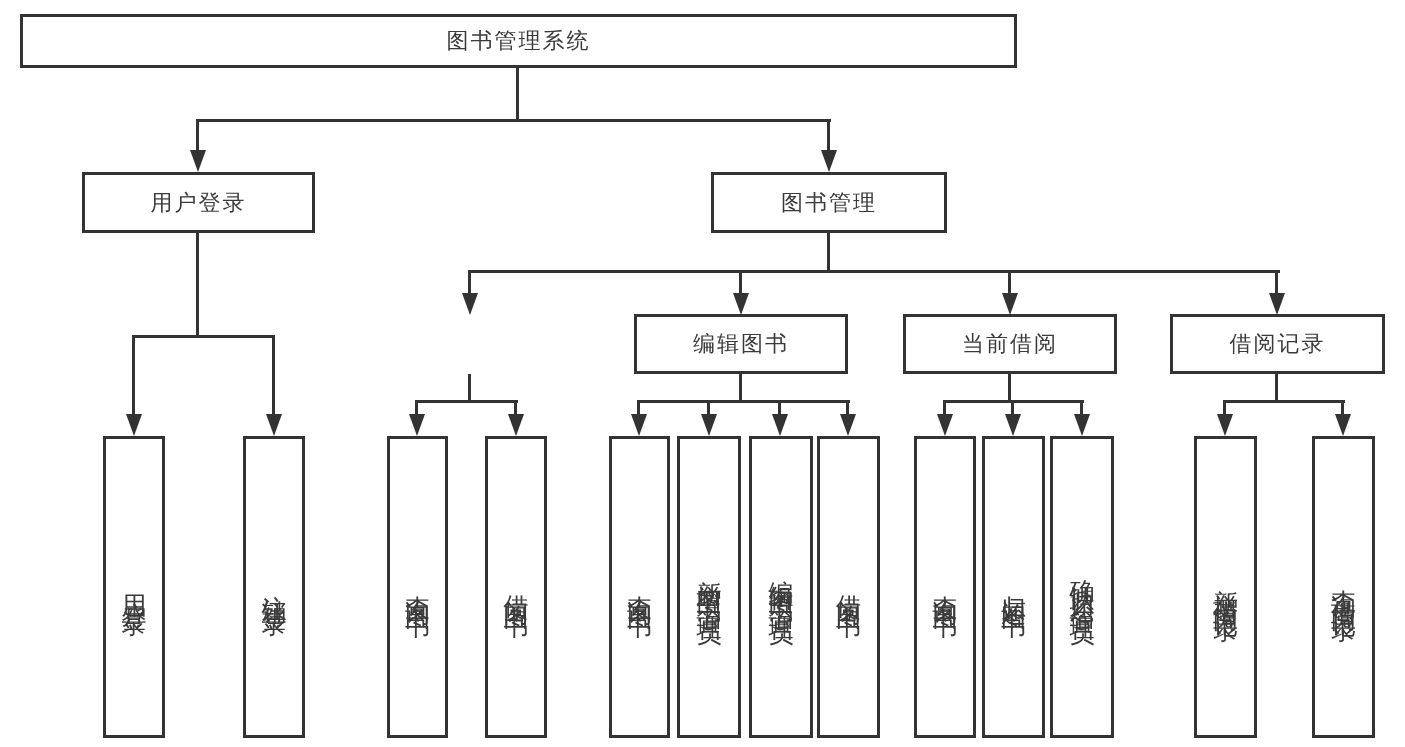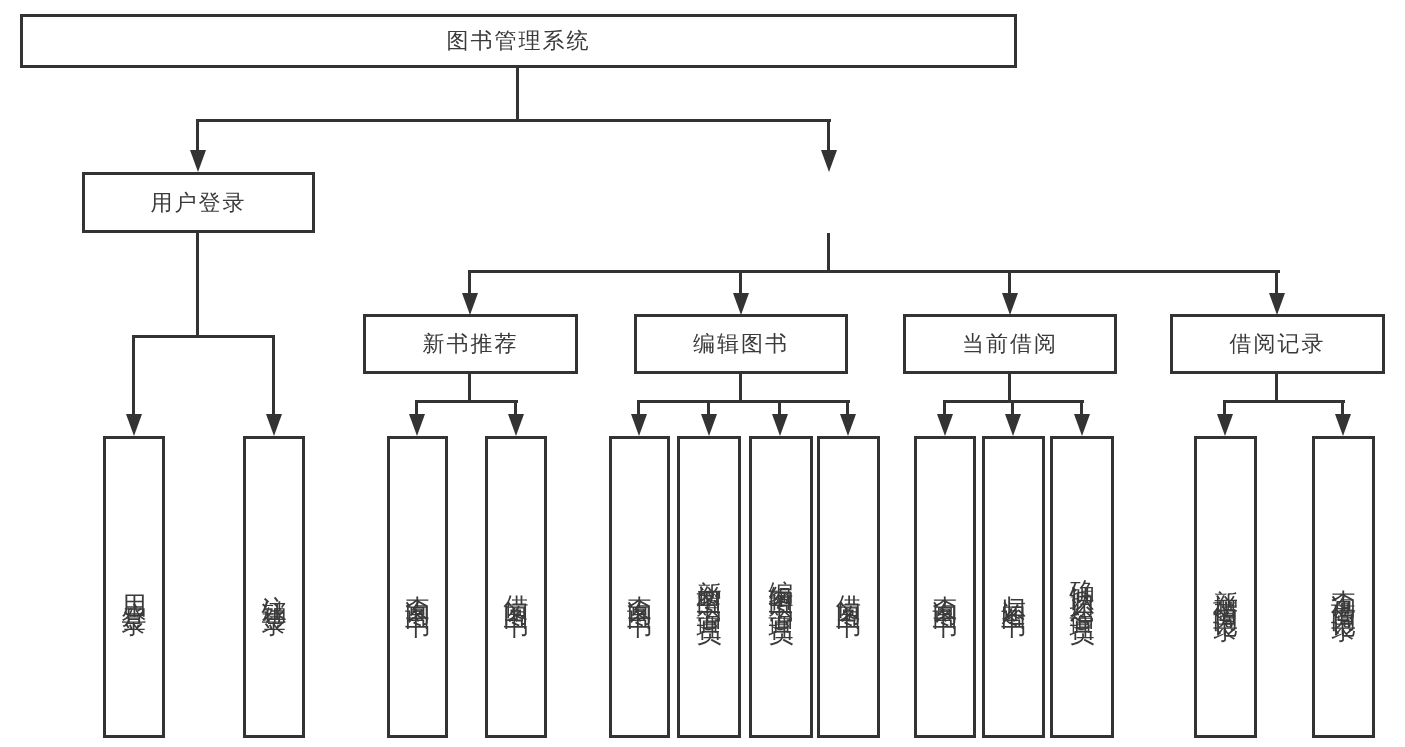--- a/index.html
+++ b/index.html
@@ -59,24 +59,24 @@
 
 <div class="canvas">
 
   <div class="box hbox" style="left:20px;top:14px;width:997px;height:54px">
     <span>图书管理系统</span>
   </div>
 
   <div class="box hbox" style="left:82px;top:172px;width:233px;height:61px">
     <span>用户登录</span>
   </div>
+  <div class="box hbox" style="left:711px;top:172px;width:236px;height:61px">
+    <span>图书管理</span>
+  </div>
 
-  <div class="box hbox" style="left:363px;top:314px;width:215px;height:60px">
-    <span>新书推荐</span>
-  </div>
   <div class="box hbox" style="left:634px;top:314px;width:214px;height:60px">
     <span>编辑图书</span>
   </div>
   <div class="box hbox" style="left:903px;top:314px;width:214px;height:60px">
     <span>当前借阅</span>
   </div>
   <div class="box hbox" style="left:1170px;top:314px;width:215px;height:60px">
     <span>借阅记录</span>
   </div>
 

